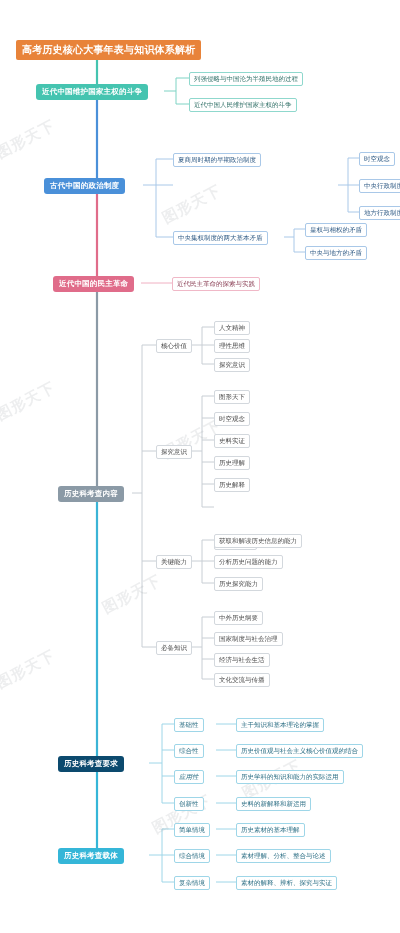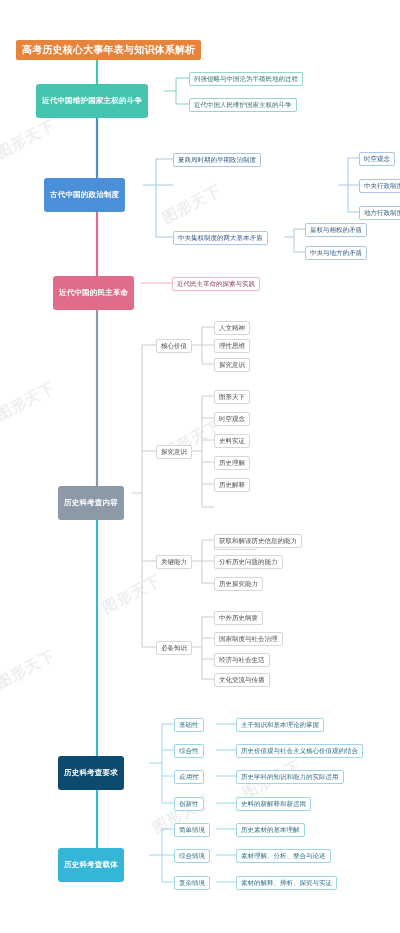--- a/index.html
+++ b/index.html
@@ -12,21 +12,21 @@
   svg.links{position:absolute;left:0;top:0;width:400px;height:933px;pointer-events:none;}
 
   .node{position:absolute;box-sizing:border-box;white-space:nowrap;
         display:flex;align-items:center;justify-content:center;}
 
   
   .n-root{background:#e8833a;color:#ffffff;font-weight:bold;font-size:10px;
           padding:3px 6px;border-radius:2px;letter-spacing:.2px;}
 
   
-  .n-b{color:#ffffff;font-weight:bold;font-size:7.5px;padding:12px 6px;border-radius:3px;letter-spacing:.2px;}
+  .n-b{color:#ffffff;font-weight:bold;font-size:7.5px;padding:3px 6px;border-radius:3px;letter-spacing:.2px;}
   .b-teal{background:#45c4b0;}
   .b-blue{background:#4a90d9;}
   .b-pink{background:#e06c8a;}
   .b-slate{background:#8b9aa6;}
   .b-cyan{background:#0c4a6e;}
   .b-cyan2{background:#35b6d8;}
 
   
   .n-x{background:#ffffff;font-size:6.5px;color:#3a3a3a;padding:2.5px 4px;
        border-radius:2px;border:1px solid #cfd6dd;line-height:1;}

